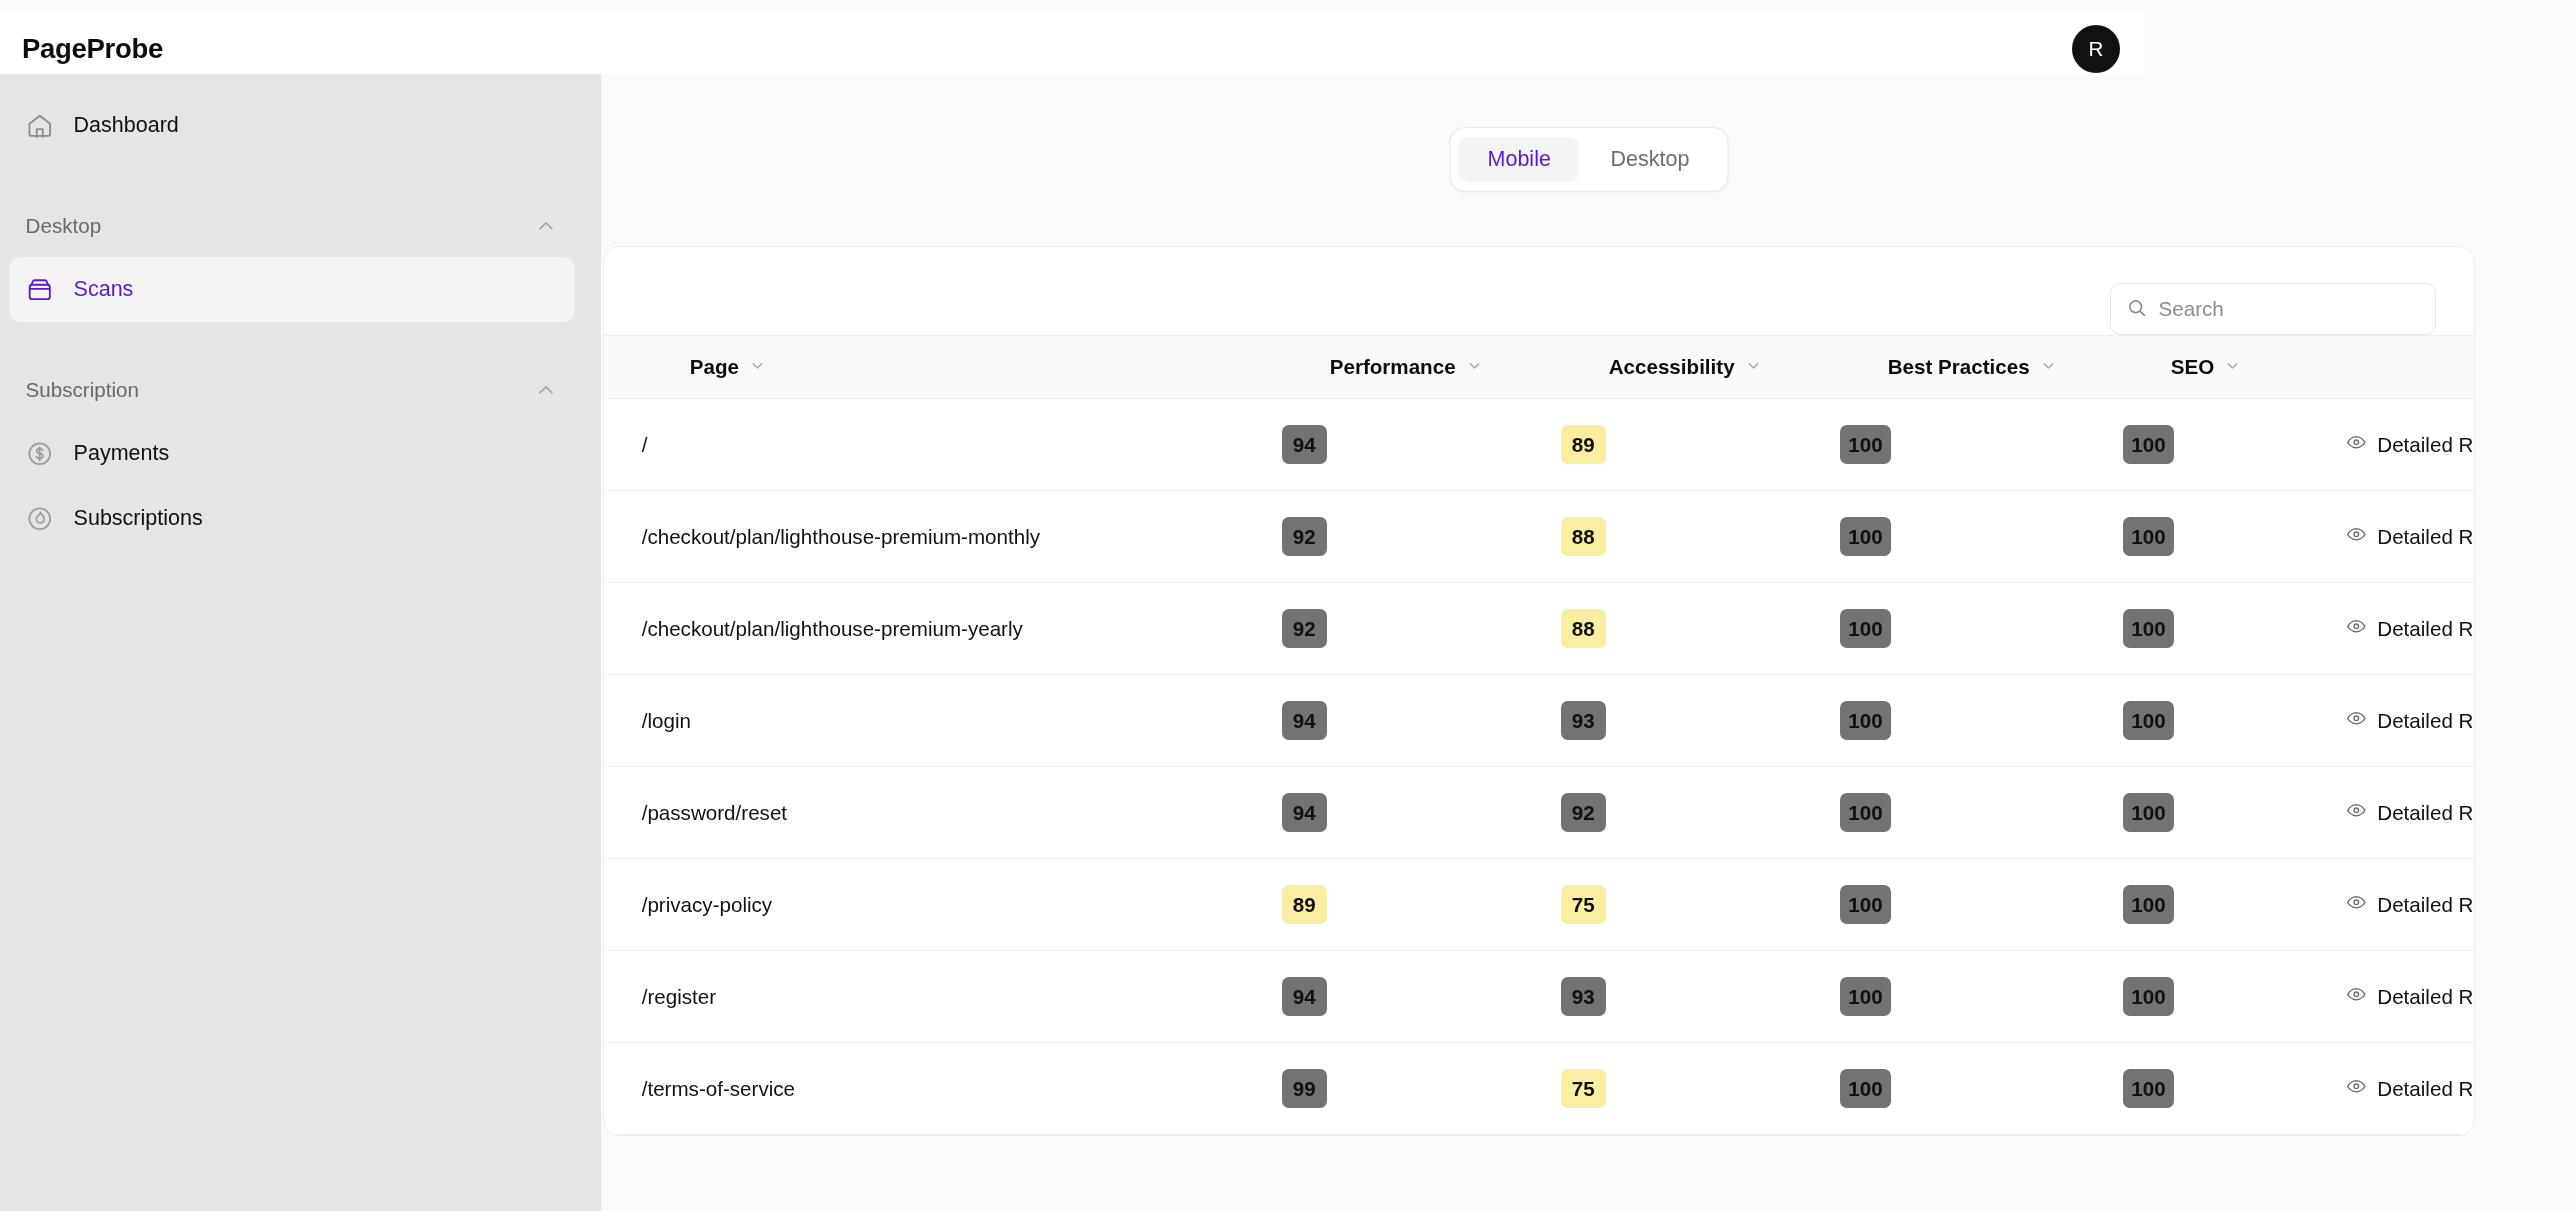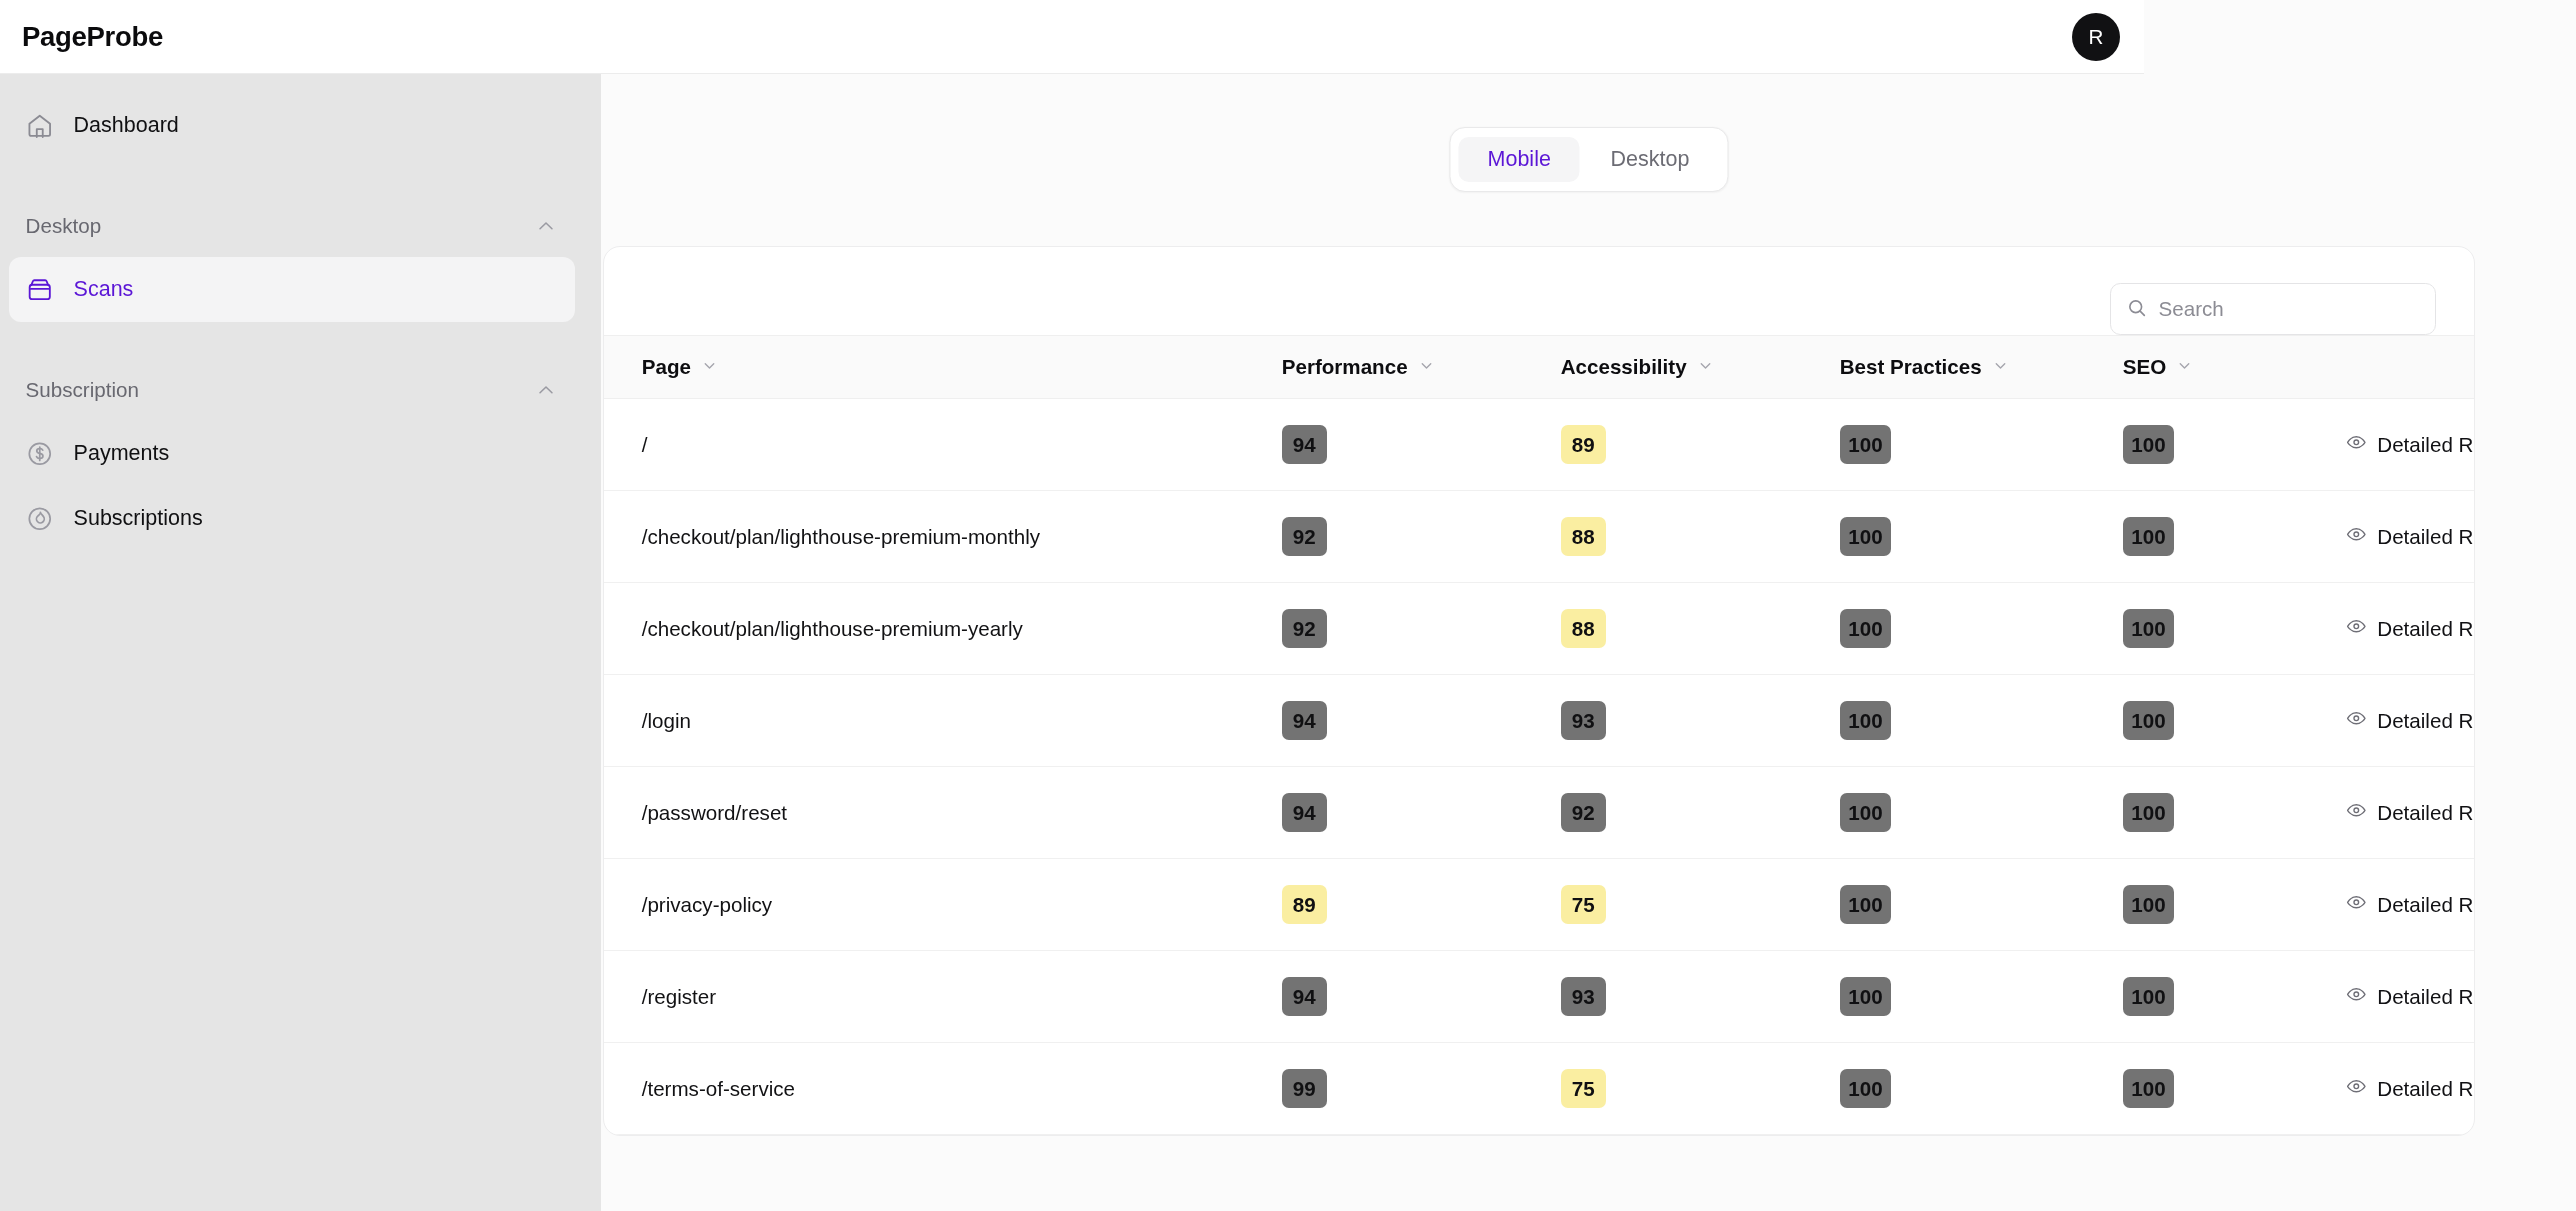--- a/index.html
+++ b/index.html
@@ -13,21 +13,21 @@
   body {
     font-family: "Liberation Sans", sans-serif;
     background: #fbfbfb;
     color: #111113;
     -webkit-font-smoothing: antialiased;
   }
 
   
   .topbar {
     position: absolute;
-    top: 0; left: 0;
+    top: 12px; left: 0;
     width: 2144px;
     height: 74px;
     background: #ffffff;
     border-bottom: 0.9px solid #ececec;
     display: flex;
     align-items: center;
     justify-content: space-between;
     padding: 0 24px 0 22px;
   }
   .brand {
@@ -176,21 +176,21 @@
   thead tr { background: #fafafa; }
   thead th {
     text-align: left;
     font-size: 20.6px;
     font-weight: bold;
     color: #0d0d10;
     padding: 19px 0;
     border-bottom: 0.9px solid #efefef;
     white-space: nowrap;
   }
-  thead th .hl { display: inline-flex; align-items: center; gap: 10.3px; cursor: pointer; }
+  thead th .hl { display: inline-flex; align-items: center; gap: 10.3px; cursor: pointer; margin-left: 48px; }
   .col-page { width: 678px; padding-left: 38px !important; }
   .col-perf { width: 279px; }
   .col-a11y { width: 279px; }
   .col-bp   { width: 283px; }
   .col-seo  { width: 223px; }
   .col-act  { width: 369px; }
 
   tbody tr { border-bottom: 0.9px solid #f0f0f0; }
   tbody td {
     padding: 0;

